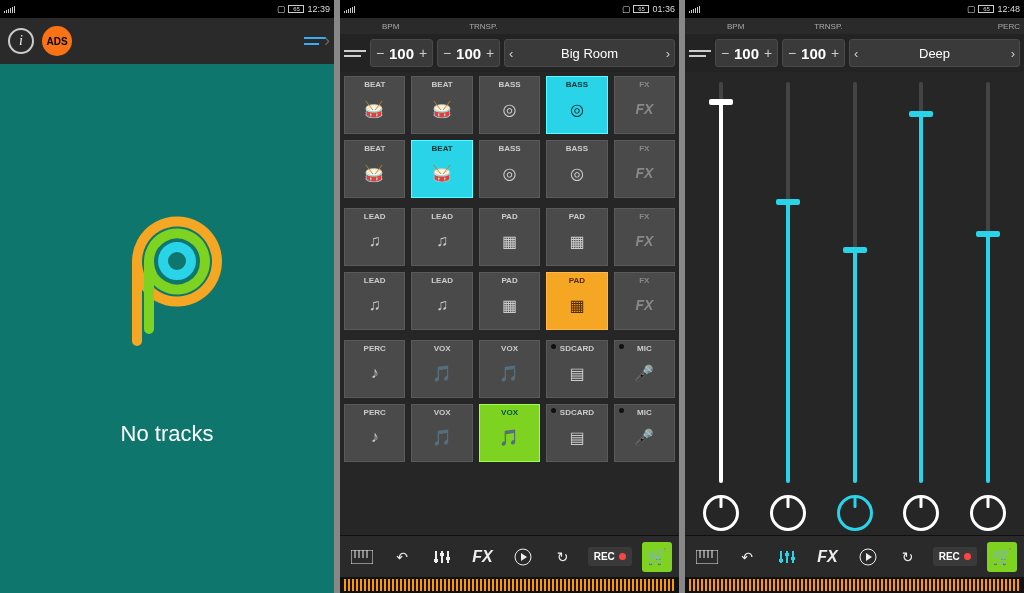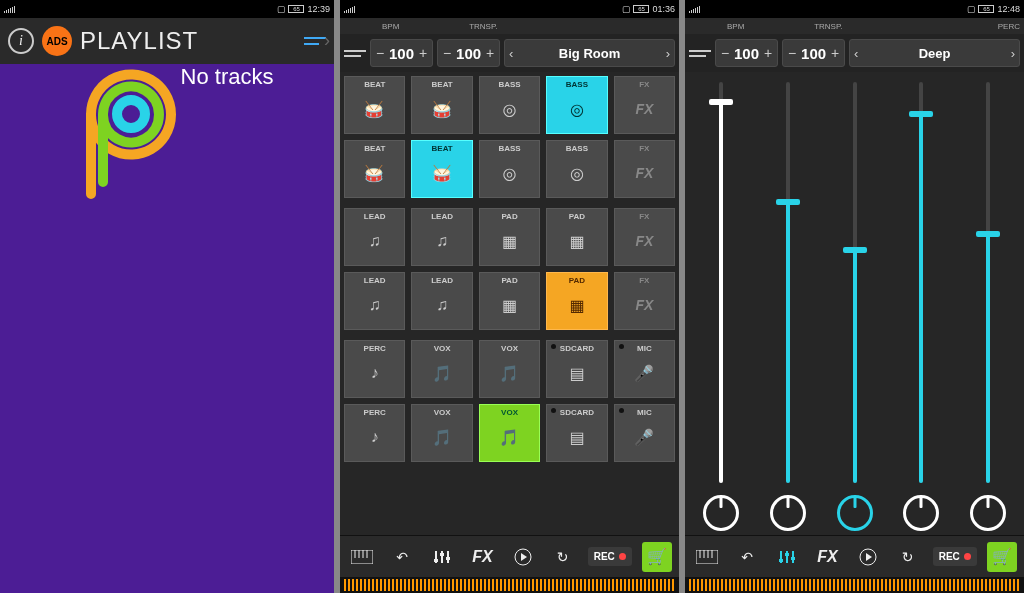--- a/index.html
+++ b/index.html
@@ -64,22 +64,22 @@
     background: #f97316; color: #000; font-weight: bold; font-size: 10px;
     display: flex; align-items: center; justify-content: center;
   }
   .playlist-title {
     font-size: 24px; font-weight: 300; letter-spacing: 1px; font-family: 'Arial Narrow', sans-serif;
   }
   .s1-menu { margin-left: auto; display: flex; flex-direction: column; gap: 4px; width: 22px;}
   .s1-menu span { height: 2px; background: #3fa9f5; width: 100%; }
   .s1-menu span:nth-child(2){ width: 70%; }
   .s1-body {
-    flex: 1; display: flex; flex-direction: row; justify-content: center;
-    background: #4c1d95;
+    flex: 1; display: flex; flex-direction: column; align-items: center; justify-content: center;
+    background: #0f766e;
   }
   .logo-p { margin-bottom: 70px; }
   .no-tracks { color: #fff; font-size: 22px; font-weight: 400; }
 
   
   .top-labels {
     height: 16px; display: flex; font-size: 8px; color: #aaa; padding: 0 4px;
     align-items: center;
   }
   .top-labels .seg { flex: 1; display: flex; align-items: center; gap: 2px; margin-left: 8px; }
@@ -98,21 +98,21 @@
     border:1px solid #4a4a4a;
   }
   .stepper .pm { color:#ccc; font-size:14px; width:14px; text-align:center; cursor:pointer;}
   .stepper .val { color:#fff; font-weight:bold; font-size:15px; padding:0 2px;}
   .preset-selector {
     flex: 1; background: #3a3a3a; border-radius: 3px; height: 28px;
     display:flex; align-items:center; justify-content:space-between;
     padding: 0 4px; border:1px solid #4a4a4a;
   }
   .preset-selector .chev { color:#ccc; font-size:13px; }
-  .preset-name { color:#fff; font-weight:bold; font-size:13px; }
+  .preset-name { color:#fff; font-weight:normal; font-size:13px; }
 
   
   .pad-scroll { flex:1; overflow:hidden; background:#262626; padding:4px;}
   .pad-group { margin-bottom: 10px; }
   .pad-row { display:flex; gap:6px; margin-bottom:6px; }
   .pad {
     flex:1; aspect-ratio: 1/1; max-height: 58px;
     background:#4a4a4a; border:1px solid #5a5a5a; border-radius:0;
     display:flex; flex-direction:column; align-items:center; justify-content:center;
     position:relative; color:#ccc;
@@ -188,21 +188,20 @@
     <div class="spacer"></div>
     <div class="status-icons">
       <span>▢</span>
       <span class="battery">65</span>
       <span>12:39</span>
     </div>
   </div>
   <div class="s1-header">
     <div class="info-icon">i</div>
     <div class="ads-badge">ADS</div>
-    <div class="playlist-title">PLAYLIST</div>
     <div class="s1-menu">
         <span></span>
         <span></span>
       </div>
   </div>
   <div class="chevron-btn">›</div>
   <div class="s1-body">
     <svg class="logo-p" width="120" height="140" viewBox="0 0 120 140">
       <path d="M30 130 L30 50 A40 40 0 1 1 30 51" fill="none" stroke="#f5a623" stroke-width="10" stroke-linecap="round"></path>
       <path d="M42 118 L42 50 A28 28 0 1 1 42 51" fill="none" stroke="#7ed321" stroke-width="10" stroke-linecap="round"></path>

